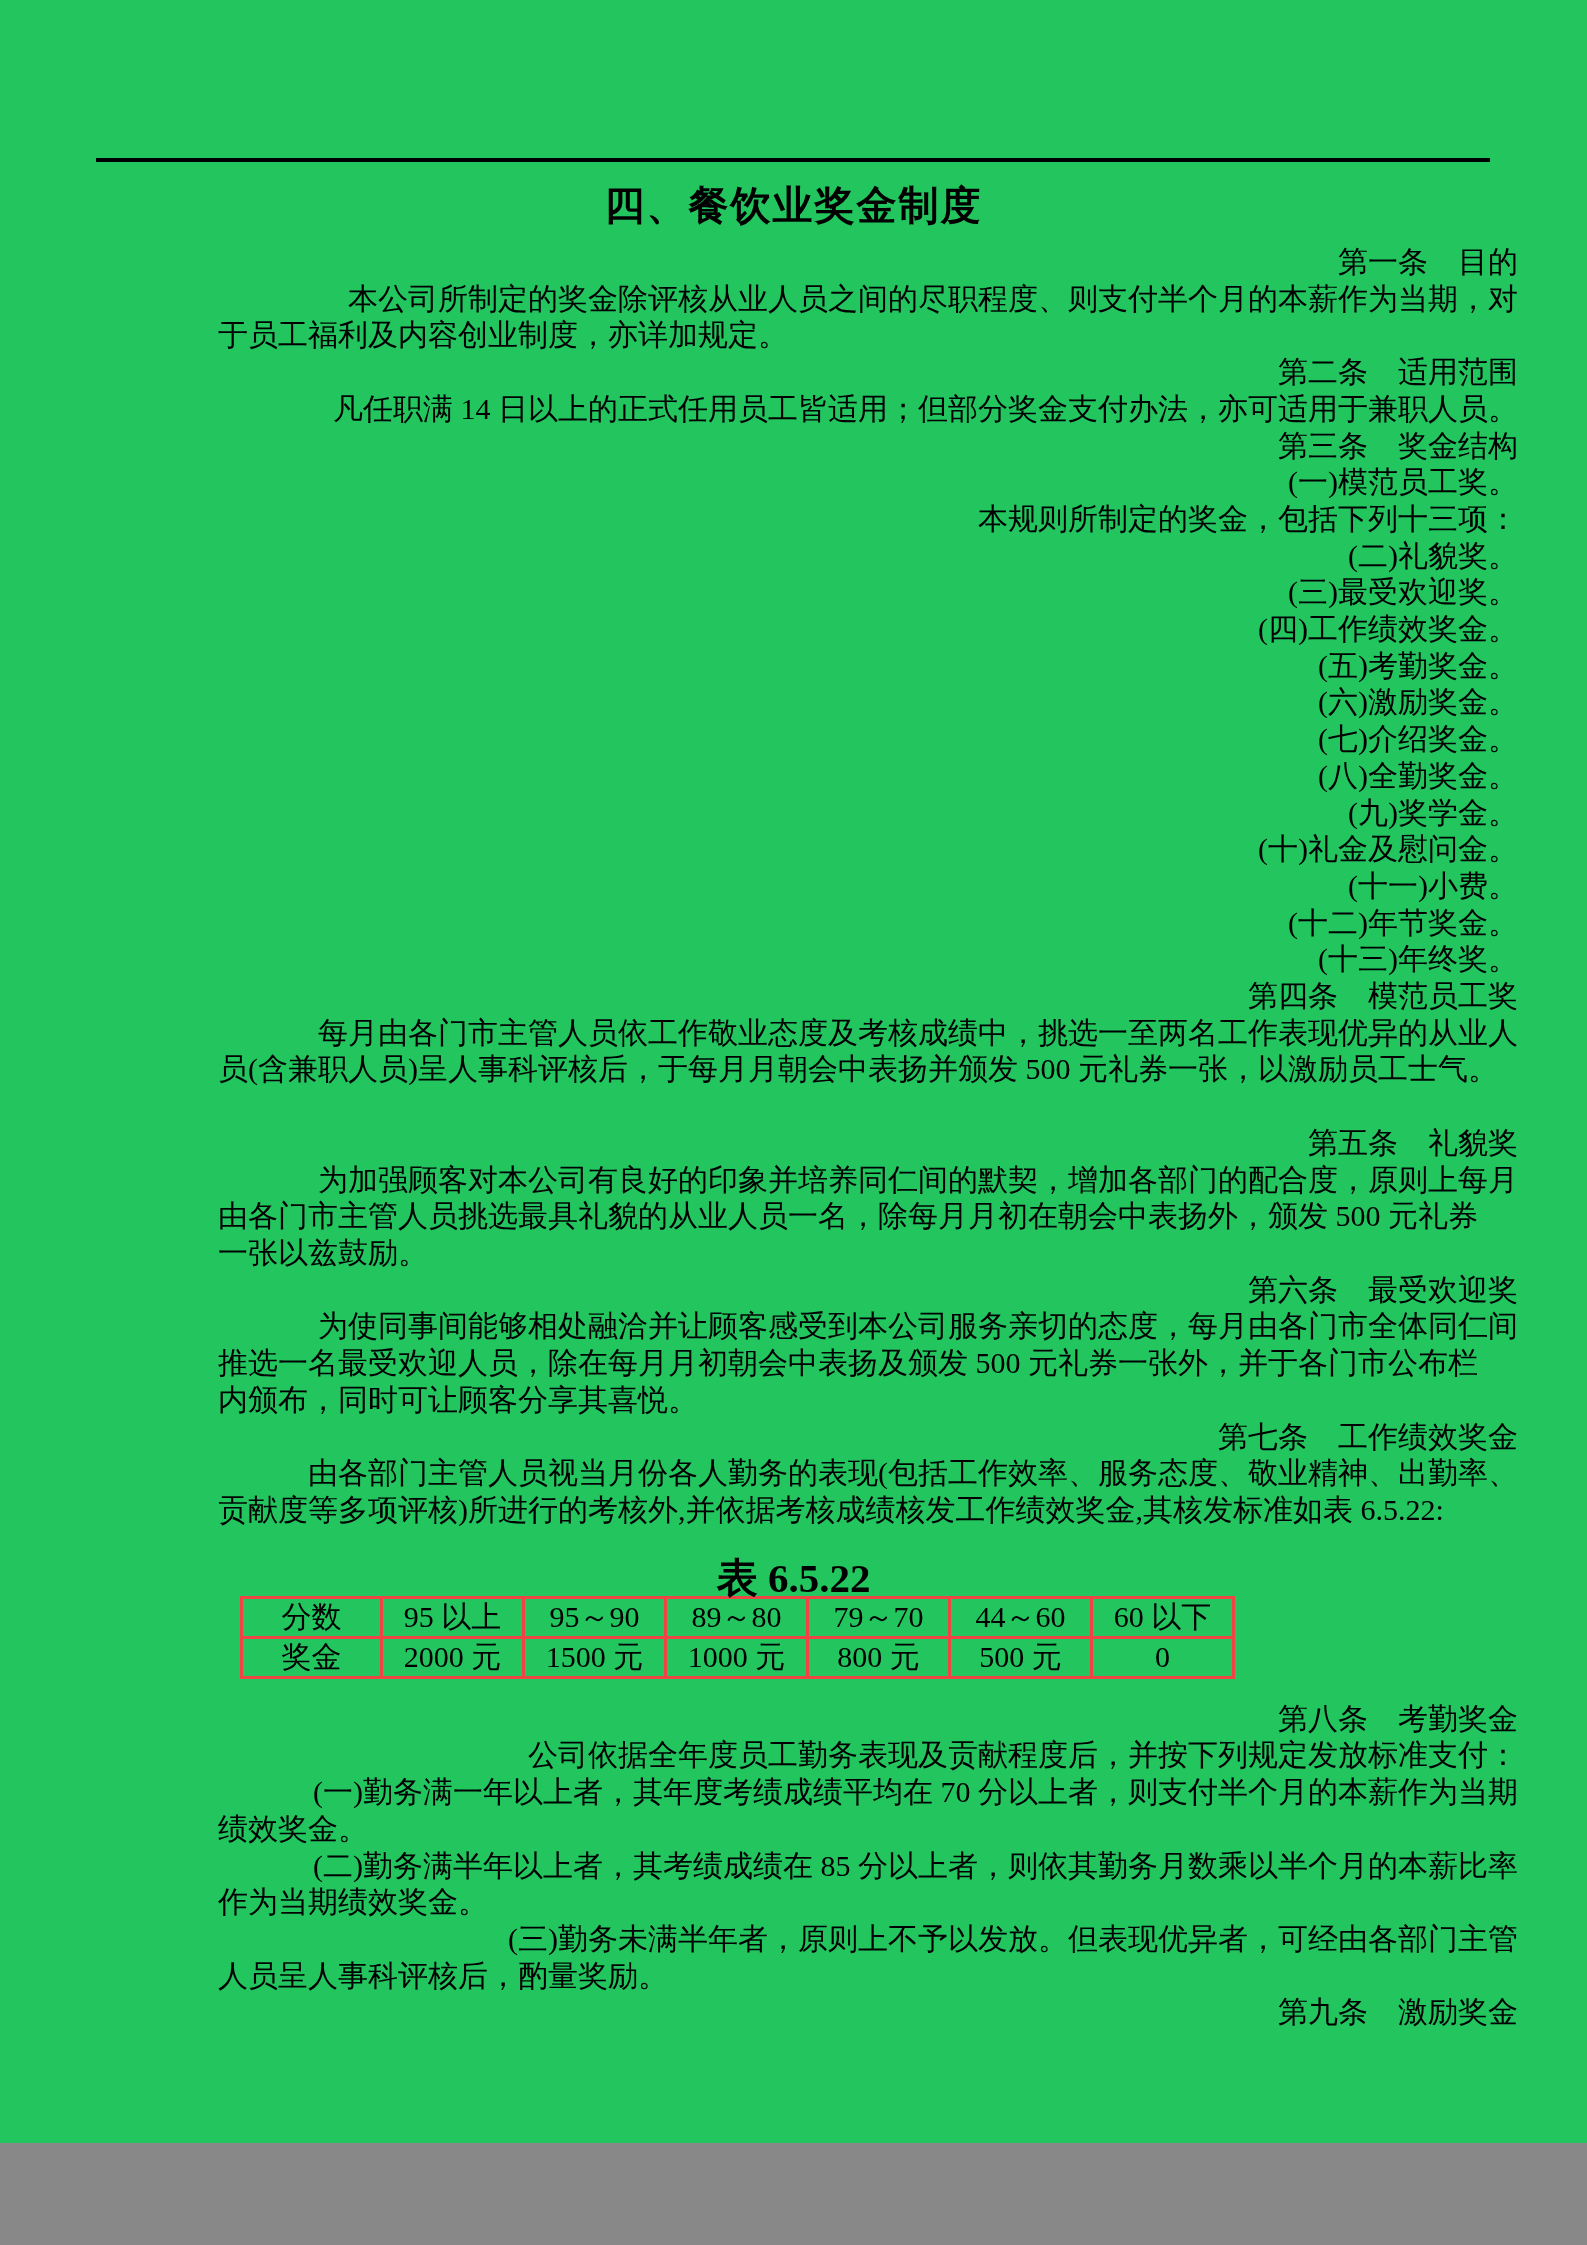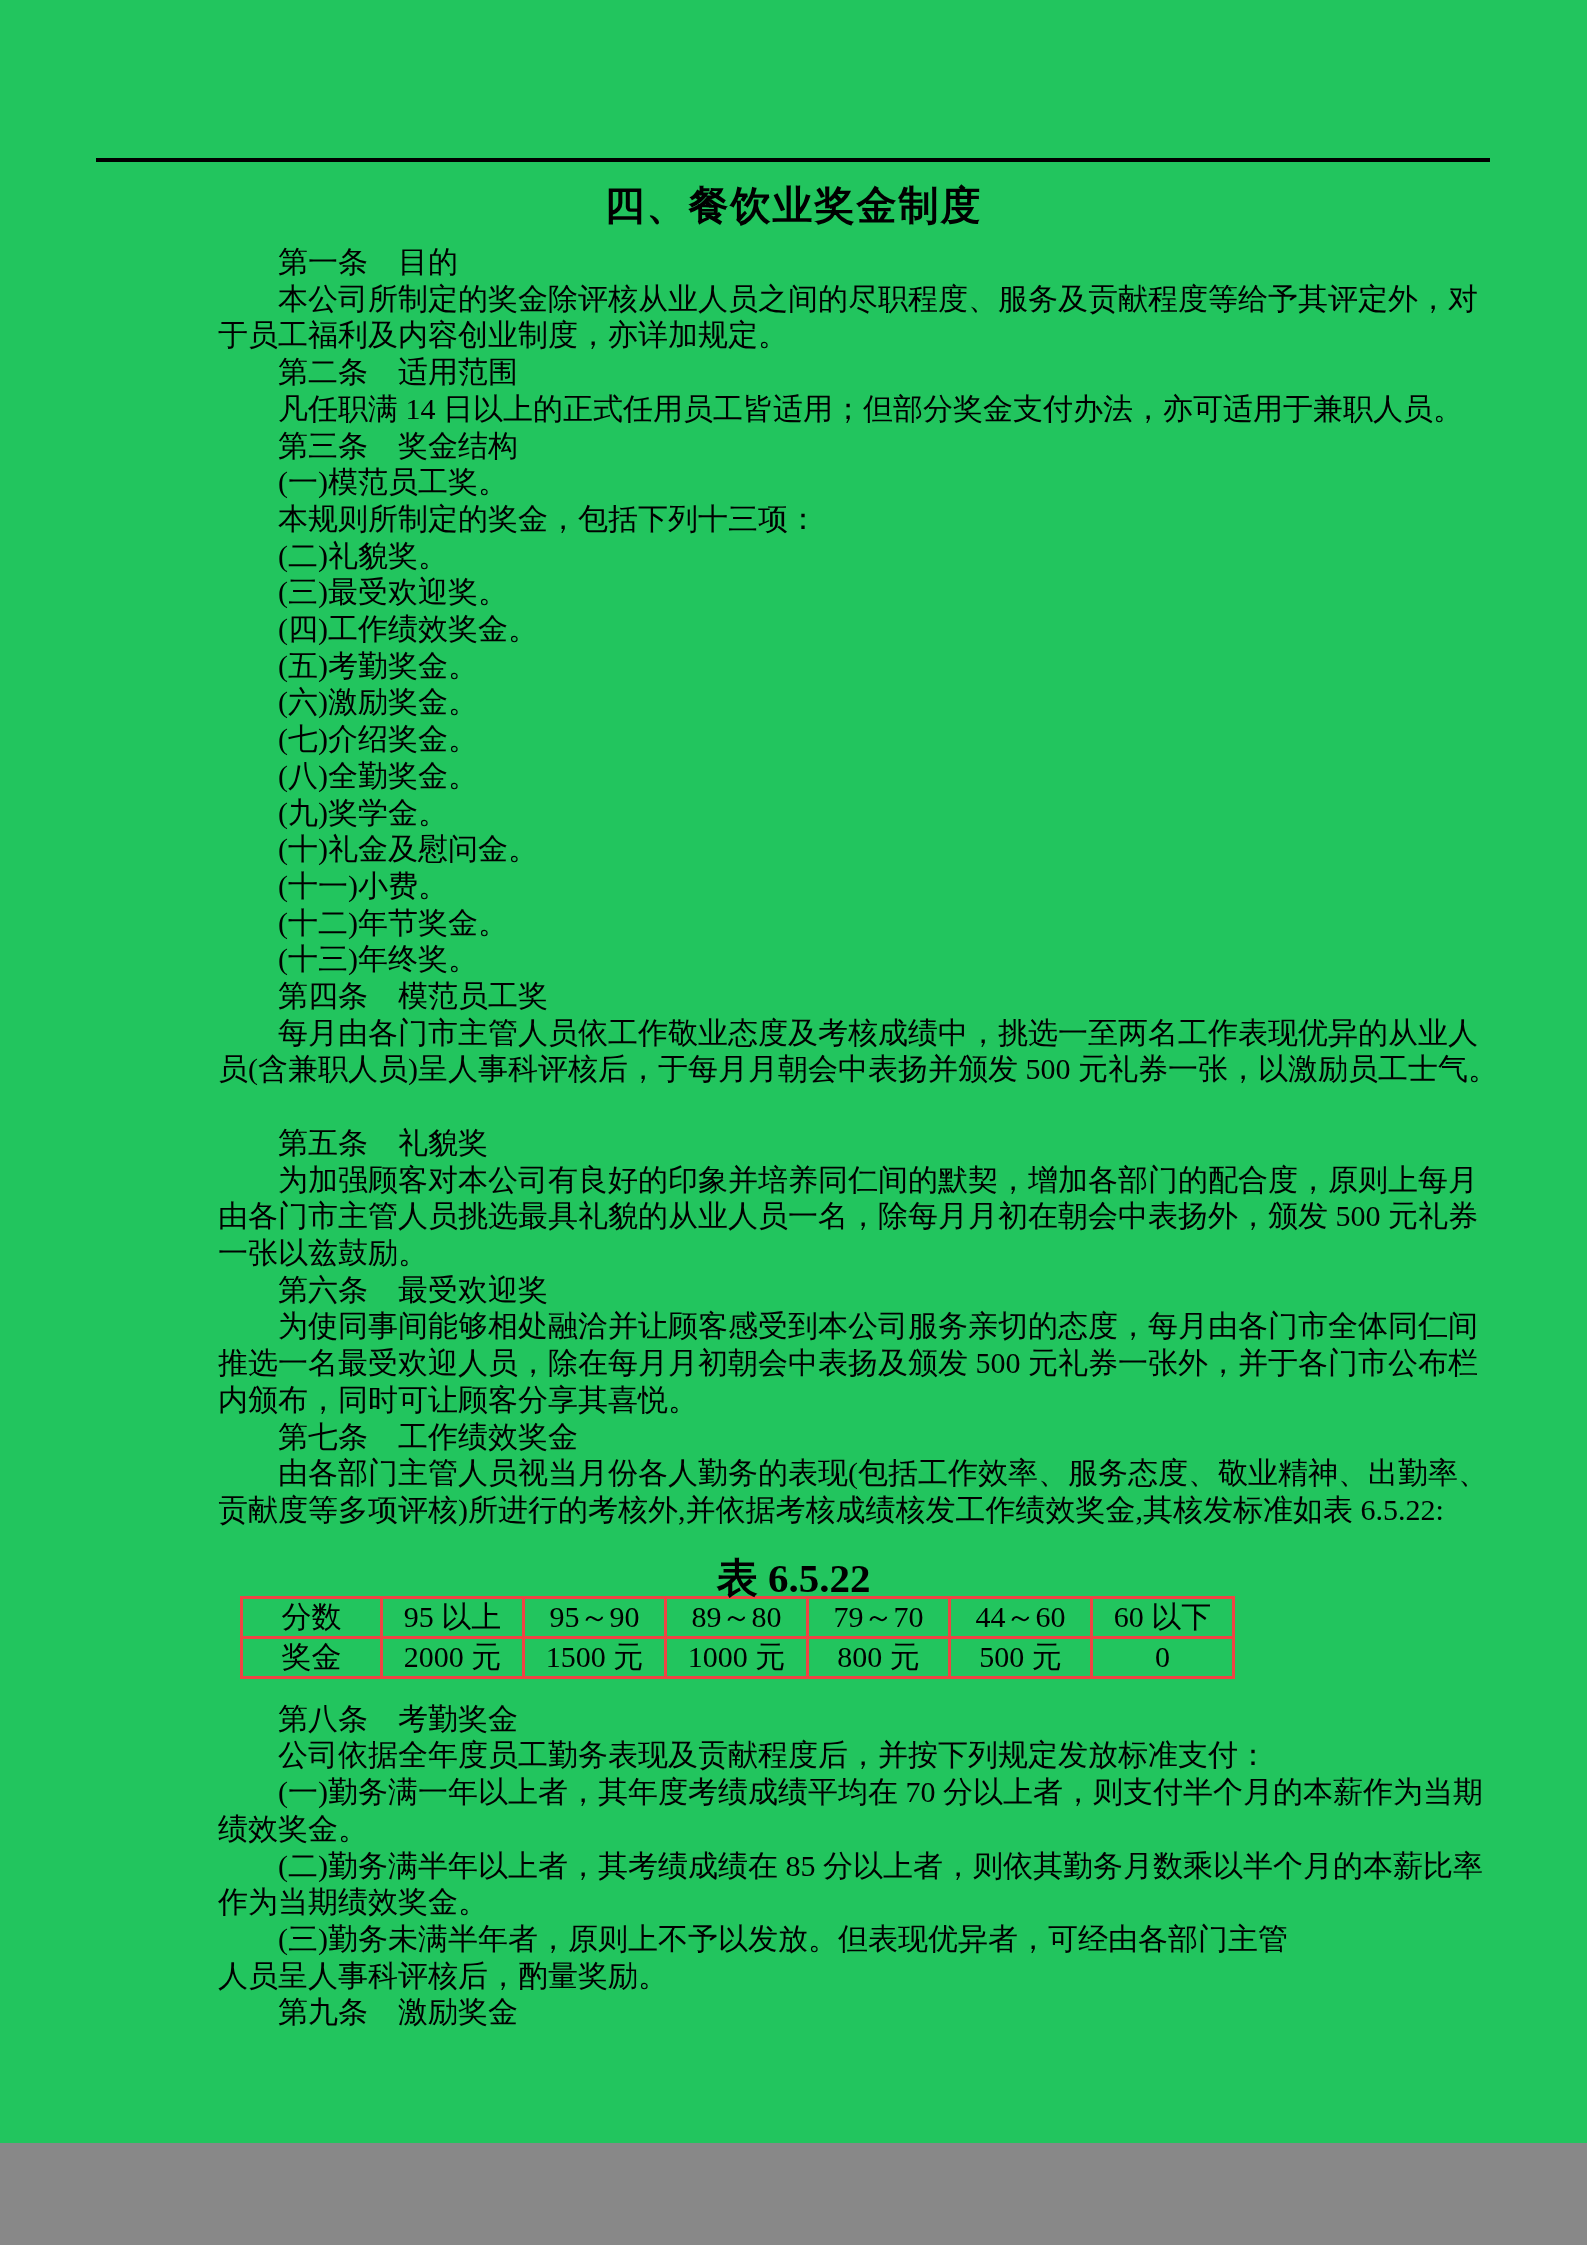--- a/index.html
+++ b/index.html
@@ -34,21 +34,21 @@
     left:218px; top:244px;
     width:1300px;
     font-size:30px;
     line-height:36.7px;
   }
   .ln {
     display:block;
     min-height:36.7px;
     white-space:nowrap;
   }
-  .ln.ind { text-indent:60px; }
+  .ln.ind { text-indent:60px;text-align:right; }
   .tbl-caption {
     display:block;
     margin-left:-218px;
     width:1587px;
     margin-top:31px;
     text-align:center;
     font-weight:bold;
     font-size:41px;
     min-height:36.7px;
   }
@@ -73,21 +73,21 @@
 </head>
 <body>
 
 <div class="page">
   <div class="top-rule"></div>
   <div class="doc-title">四、餐饮业奖金制度</div>
 
   <div class="content">
     <div id="lines-before">
         <div class="ln ind">第一条　目的</div>
-        <div class="ln ind">本公司所制定的奖金除评核从业人员之间的尽职程度、服务及贡献程度等给予其评定外，对</div>
+        <div class="ln ind">本公司所制定的奖金除评核从业人员之间的尽职程度、则支付半个月的本薪作为当期，对</div>
         <div class="ln">于员工福利及内容创业制度，亦详加规定。</div>
         <div class="ln ind">第二条　适用范围</div>
         <div class="ln ind">凡任职满 14 日以上的正式任用员工皆适用；但部分奖金支付办法，亦可适用于兼职人员。</div>
         <div class="ln ind">第三条　奖金结构</div>
         <div class="ln ind">(一)模范员工奖。</div>
         <div class="ln ind">本规则所制定的奖金，包括下列十三项：</div>
         <div class="ln ind">(二)礼貌奖。</div>
         <div class="ln ind">(三)最受欢迎奖。</div>
         <div class="ln ind">(四)工作绩效奖金。</div>
         <div class="ln ind">(五)考勤奖金。</div>

